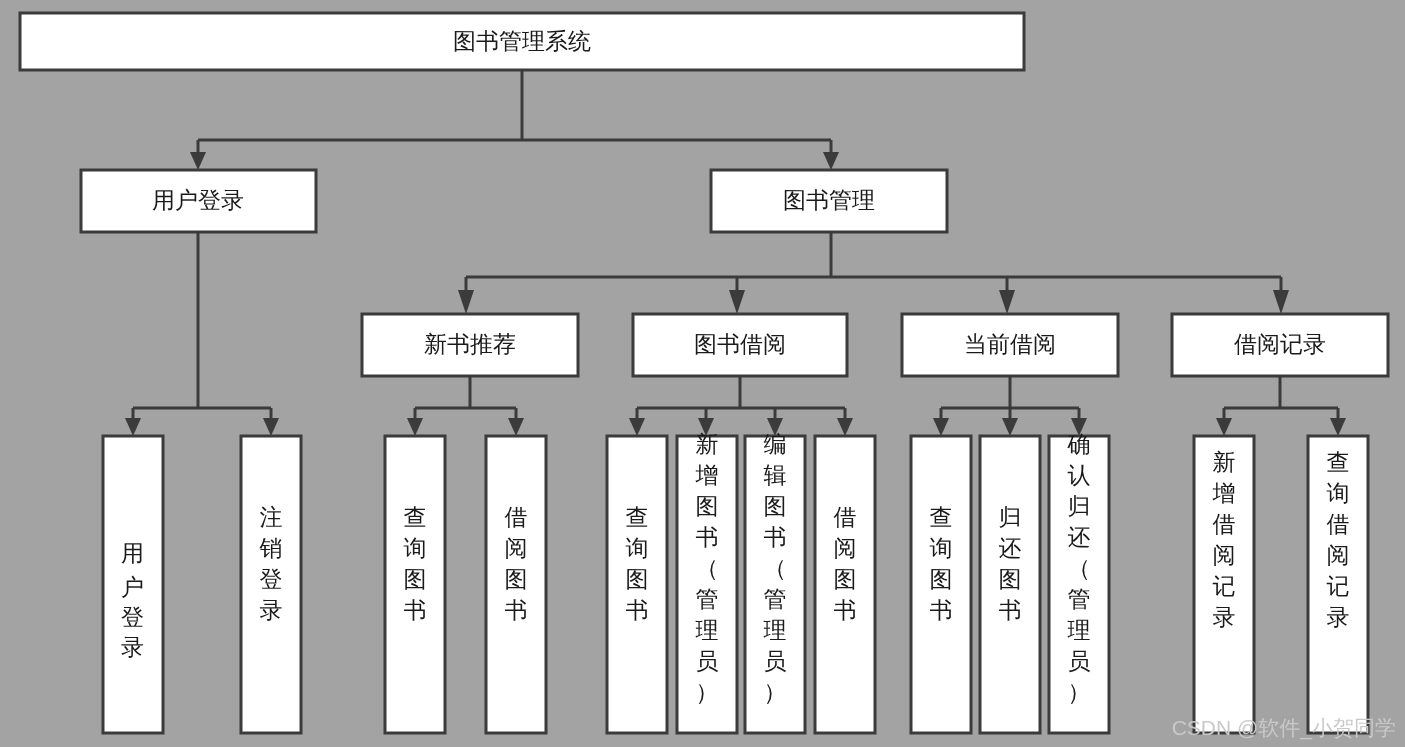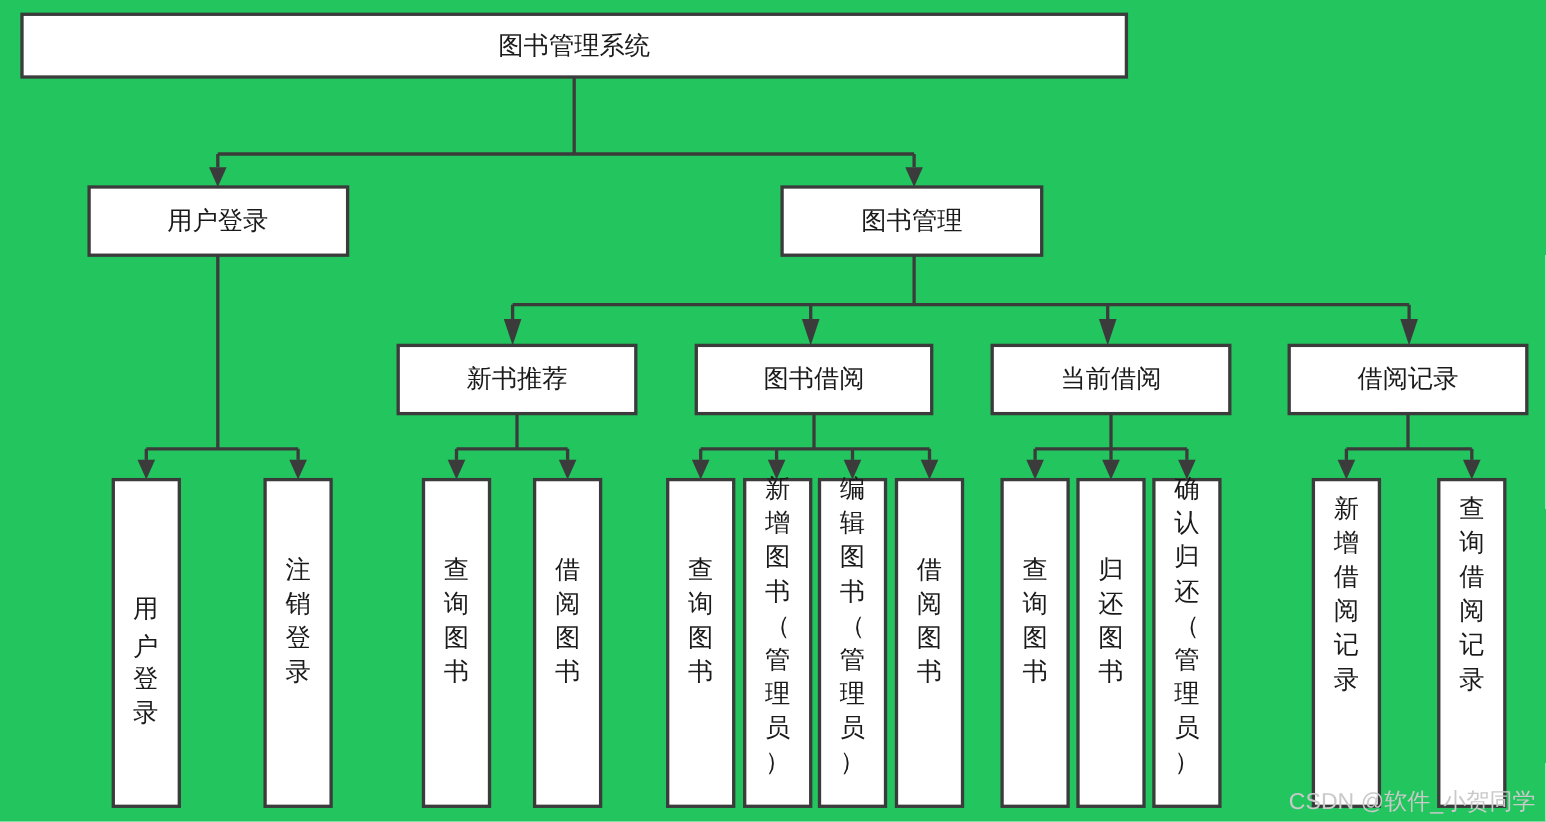--- a/index.html
+++ b/index.html
@@ -8,21 +8,21 @@
     padding: 0;
     background: #ffffff;
   }
   body {
     font-family: "Liberation Sans", "DejaVu Sans", sans-serif;
   }
   #diagram-root {
     position: relative;
     width: 1405px;
     height: 747px;
-    background: #22c55e;
+    background: #a3a3a3;
     overflow: hidden;
   }
   svg#chart-svg {
     display: block;
     width: 1405px;
     height: 747px;
   }
   .node-box {
     fill: #ffffff;
     stroke: #3b3b3b;

